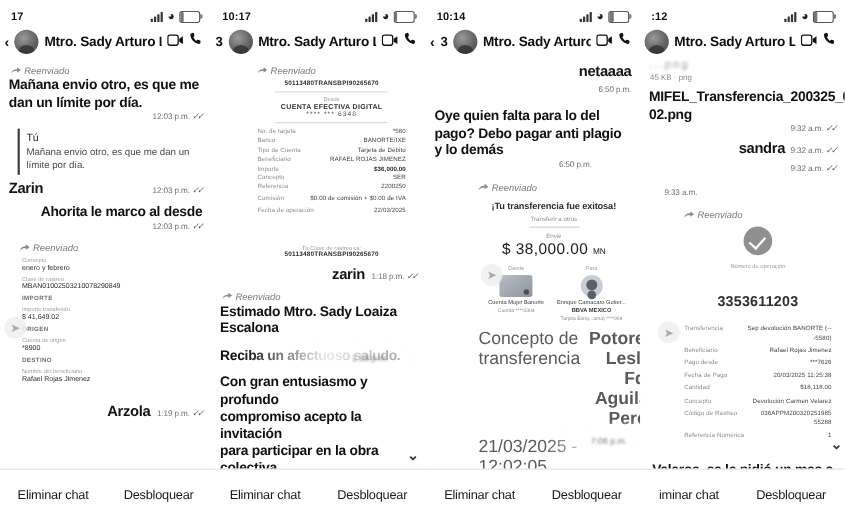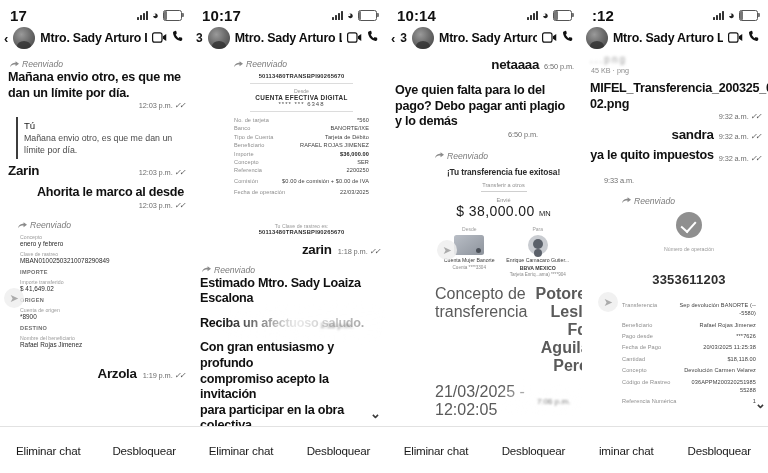--- a/index.html
+++ b/index.html
@@ -13,21 +13,21 @@
   }
   .board{position:absolute;inset:0;display:flex;}
   .panel{position:relative;height:473px;overflow:hidden;background:#fff;flex:0 0 auto;}
   .p1{width:192px;}
   .p2{width:195px;}
   .p3{width:195px;}
   .p4{width:186px;}
 
   
   .statusbar{height:26px;display:flex;align-items:center;justify-content:space-between;padding:4px 10px 0 10px;box-sizing:border-box;}
-  .clock{font-size:15px;font-weight:700;letter-spacing:.1px;color:#111;}
+  .clock{font-size:10px;font-weight:700;letter-spacing:.1px;color:#111;}
   .sysicons{display:flex;align-items:center;gap:4px;}
   .bars{display:flex;align-items:flex-end;gap:1px;height:9px;}
   .bars i{display:block;width:2px;background:#333;border-radius:.5px;}
   .bars i:nth-child(1){height:3px;}
   .bars i:nth-child(2){height:5px;}
   .bars i:nth-child(3){height:7px;}
   .bars i:nth-child(4){height:9px;}
   .wifi{font-size:11px;line-height:1;color:#222;}
   .batt{width:17px;height:9px;border:1.2px solid #555;border-radius:2.5px;position:relative;}
   .batt:after{content:"";position:absolute;right:-3px;top:2.2px;width:1.6px;height:4px;background:#777;border-radius:0 1px 1px 0;}
@@ -379,21 +379,21 @@
           </svg>
       </span>
       <span class="hicon">
         <svg width="13" height="13" viewBox="0 0 16 16">
             <path d="M3 1.6c-1 0-1.9.9-1.7 2 .5 5 4.2 9 9.2 9.8 1.1.2 2.1-.7 2.1-1.8v-1.1c0-.6-.4-1.1-1-1.2l-1.9-.4c-.5-.1-1 .1-1.3.5l-.5.7C6.4 8.4 5.2 7.1 4.6 5.6l.7-.5c.4-.3.6-.8.5-1.3l-.4-1.9c-.1-.6-.6-1-1.2-1z" fill="#111"></path>
           </svg>
       </span>
     </div>
 
     <div class="thread">
-      <div class="row right" style="gap:5px;margin-top:3px;">
+      <div class="row right" style="gap:5px;margin-top:3px;flex-direction:column;">
         <span class="bigname">netaaaa</span>
         <span class="time">6:50 p.m.</span>
       </div>
 
       <div class="msg" style="margin-top:11px;">Oye quien falta para lo del pago? Debo pagar anti plagio y lo demás</div>
       <div class="row right">
         <span class="time" style="margin-right:36px;">6:50 p.m.</span>
       </div>
 
       <div class="fwd" style="margin-top:11px;margin-left:40px;">
@@ -498,21 +498,20 @@
           </span>
       </div>
       <div class="row right" style="gap:5px;margin-top:5px;">
         <span class="bigname">sandra</span>
         <span class="time">
             <span>9:32 a.m.</span>
             <span class="ticks">✓✓</span>
           </span>
       </div>
       <div class="row right" style="gap:5px;margin-top:6px;">
-        <span class="msg">ya le quito impuestos</span>
         <span class="time">
             <span>9:32 a.m.</span>
             <span class="ticks">✓✓</span>
           </span>
       </div>
       <div class="time" style="margin-top:12px;margin-left:14px;">9:33 a.m.</div>
 
       <div class="fwd" style="margin-top:10px;margin-left:32px;">
         <svg width="9" height="7" viewBox="0 0 12 9">
             <path d="M0 8 C1 3.6 4 2.3 7.4 2.3 V0 L12 3.4 L7.4 6.7 V4.4 C4.4 4.4 1.8 5.1 0 8 Z" fill="#8b8b8b"></path>

